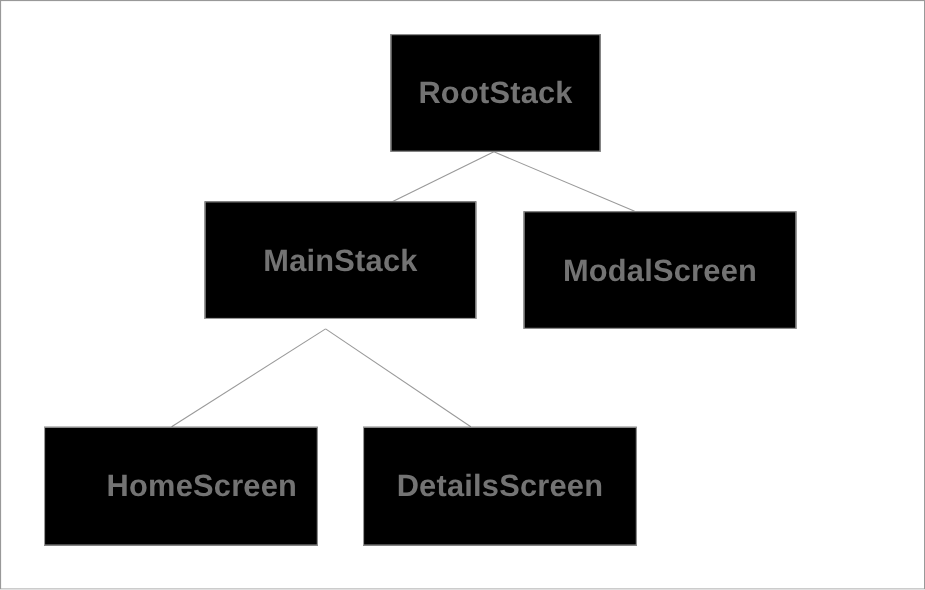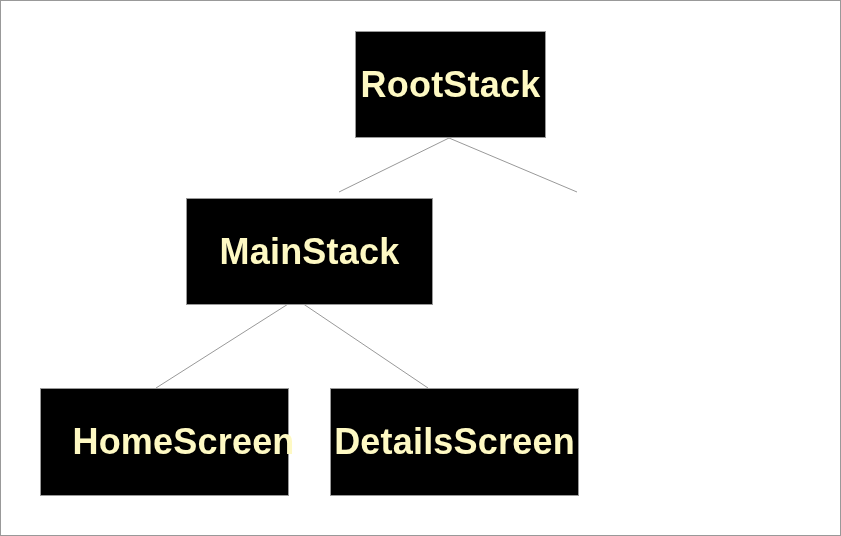--- a/index.html
+++ b/index.html
@@ -23,31 +23,31 @@
     left: 0;
     width: 839px;
     height: 534px;
     pointer-events: none;
   }
   .node {
     position: absolute;
     box-sizing: border-box;
     background: #000000;
     border: 1px solid #999999;
-    color: #fef9c3;
+    color: #737373;
     display: flex;
     align-items: center;
     justify-content: center;
-    font-size: 36px;
+    font-size: 28px;
     font-weight: 700;
     letter-spacing: 0.2px;
     white-space: nowrap;
   }
   .node-root    { left: 354px; top: 30px;  width: 191px; height: 107px; }
-  .node-main    { left: 185px; top: 197px; width: 247px; height: 107px; }
+  .node-main    { left: 185px; top: 182px; width: 247px; height: 107px; }
   .node-modal   { left: 475px; top: 191px; width: 248px; height: 107px; }
   .node-home    { left: 39px;  top: 387px; width: 249px; height: 108px; padding-left: 38px; }
   .node-details { left: 329px; top: 387px; width: 249px; height: 108px; align-items: center; }
 </style>
 </head>
 <body>
 
 <div class="canvas">
 
   <svg class="edges" viewBox="0 0 839 534" xmlns="http://www.w3.org/2000/svg">
@@ -58,20 +58,23 @@
   </svg>
 
   <div class="node node-root">
     <span>RootStack</span>
   </div>
 
   <div class="node node-main">
     <span>MainStack</span>
   </div>
 
+  <div class="node node-modal">
+    <span>ModalScreen</span>
+  </div>
 
   <div class="node node-home">
     <span>HomeScreen</span>
   </div>
 
   <div class="node node-details">
     <span>DetailsScreen</span>
   </div>
 
 </div>

